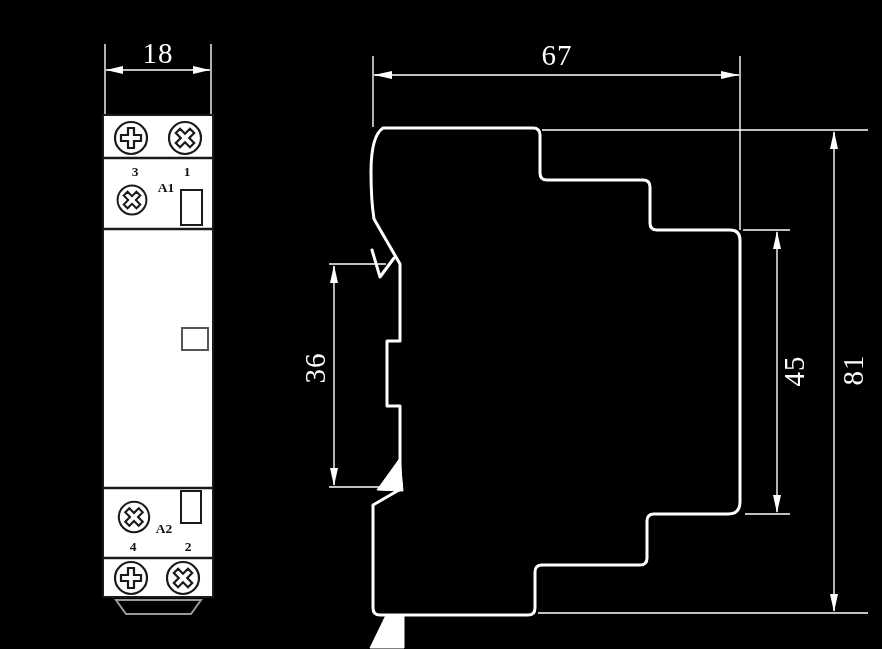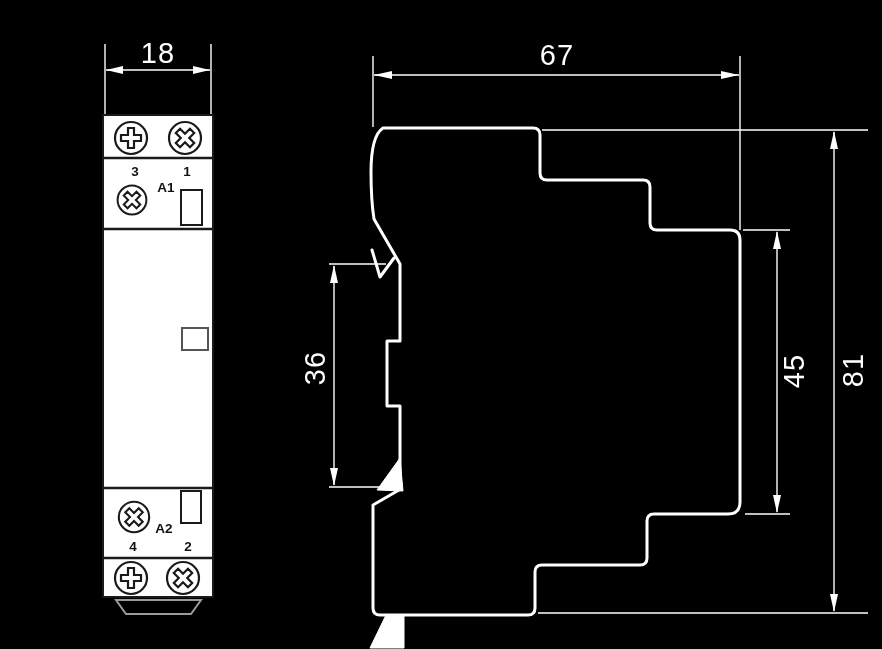--- a/index.html
+++ b/index.html
@@ -1,18 +1,18 @@
 <!DOCTYPE html>
 <html><head>
 <meta charset="utf-8">
 <style>
   html,body{margin:0;padding:0;background:#000;}
   .canvas{
     position:relative;width:882px;height:649px;background:#000;
-    font-family:Liberation Sans, sans-serif;overflow:hidden;
+    font-family:Liberation Serif, serif;overflow:hidden;
   }
   svg{position:absolute;left:0;top:0;}
   .dim-line{stroke:#fff;stroke-width:1.4;fill:none;}
   .dim-arrow{fill:#fff;stroke:none;}
   .dim-text{fill:#fff;font-size:29px;letter-spacing:1px;}
   .profile{stroke:#fff;stroke-width:3;fill:none;stroke-linejoin:round;stroke-linecap:round;}
   .profile-fill{fill:#fff;stroke:#fff;stroke-width:1;}
   .face{fill:#fff;stroke:#1a1a1a;stroke-width:2;}
   .detail{stroke:#1a1a1a;stroke-width:2.5;fill:none;}
   .screw{stroke:#1a1a1a;stroke-width:2.2;fill:#fff;}

